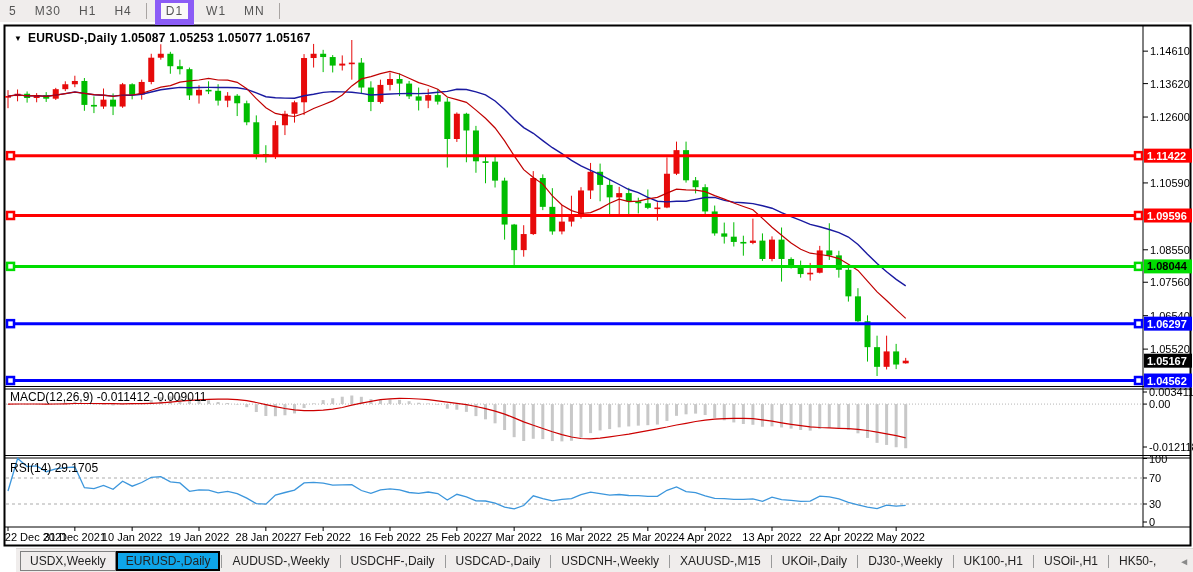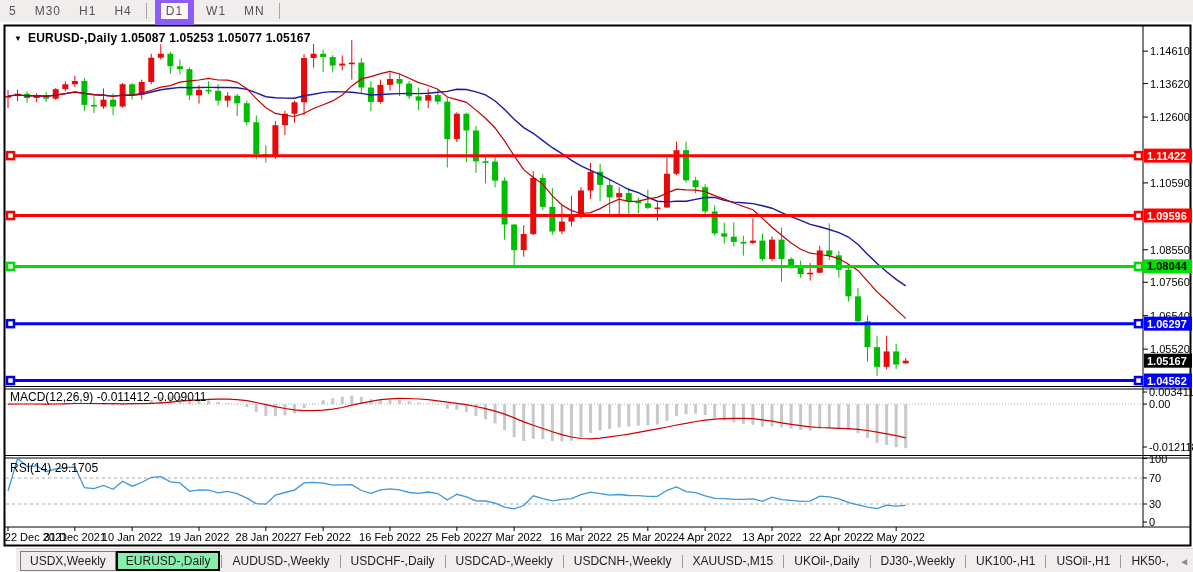--- a/index.html
+++ b/index.html
@@ -8,21 +8,21 @@
   .toolbar{position:absolute;top:0;left:0;width:100%;height:22px;background:#F0EDEC;
            display:flex;align-items:center;font-size:12px;color:#555;z-index:3}
   .tf{padding:2px 6px;margin:0 3px;letter-spacing:1px}
   .tf.active{background:#FAF9F8;border:6px solid #8b5cf6;padding:1px 5px}
   .tbsep{width:1px;height:16px;background:#A9A5A3;margin:0 5px}
   .tabbar{position:absolute;top:548px;left:16px;width:100%;height:24px;background:#F0EDEC;
           display:flex;align-items:center;font-size:12px;color:#222;z-index:3;
           border-top:1px solid #DCD9D7}
   .tab{padding:3px 9px;white-space:nowrap}
   .tab.first{border:1px solid #808080;padding:2px 9px;margin-left:4px;background:#F0EDEC}
-  .tab.active{background:#86efac;border:2px solid #000;padding:1px 8px}
+  .tab.active{background:#0ea5e9;border:2px solid #000;padding:1px 8px}
   .tabdiv{width:1px;height:13px;background:#9A9A9A;margin:0 1px}
   .scrolls{margin-left:auto;display:flex;gap:5px;padding-right:5px;font-size:10px;align-items:center}
   .scroll-l{color:#8a8a8a}
   .scroll-r{color:#000}
   svg{position:absolute;top:0;left:0;z-index:1}
   svg text{font-family:"Liberation Sans",sans-serif}
 </style>
 </head>
 <body>
 
@@ -462,21 +462,21 @@
   </svg>
 
 <div class="tabbar" id="tabbar">
     <span class="tab first">USDX,Weekly</span>
     <span class="tab active">EURUSD-,Daily</span>
     <span class="tabdiv"></span>
     <span class="tab">AUDUSD-,Weekly</span>
     <span class="tabdiv"></span>
     <span class="tab">USDCHF-,Daily</span>
     <span class="tabdiv"></span>
-    <span class="tab">USDCAD-,Weekly</span>
+    <span class="tab">USDCAD-,Daily</span>
     <span class="tabdiv"></span>
     <span class="tab">USDCNH-,Weekly</span>
     <span class="tabdiv"></span>
     <span class="tab">XAUUSD-,M15</span>
     <span class="tabdiv"></span>
     <span class="tab">UKOil-,Daily</span>
     <span class="tabdiv"></span>
     <span class="tab">DJ30-,Weekly</span>
     <span class="tabdiv"></span>
     <span class="tab">UK100-,H1</span>

